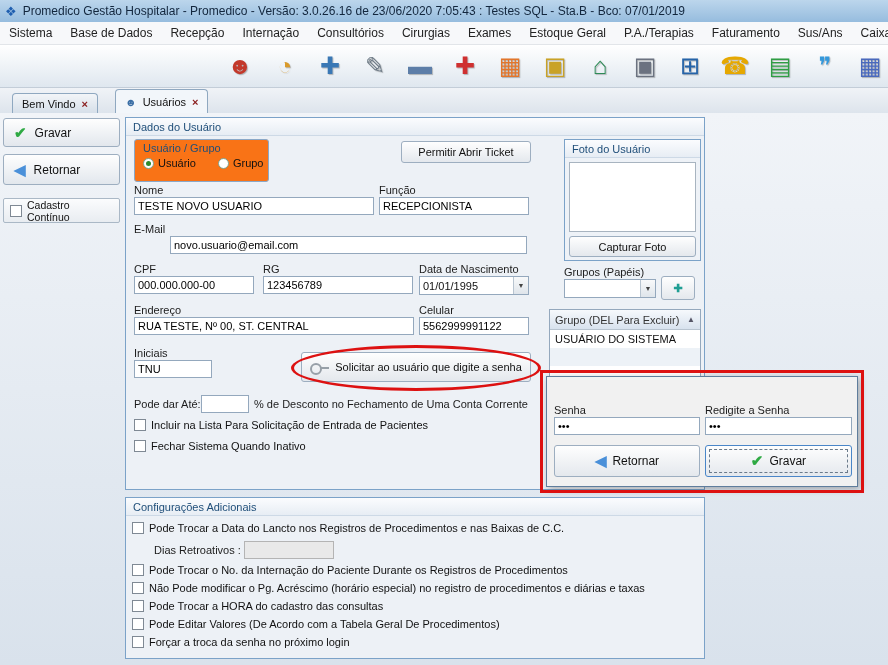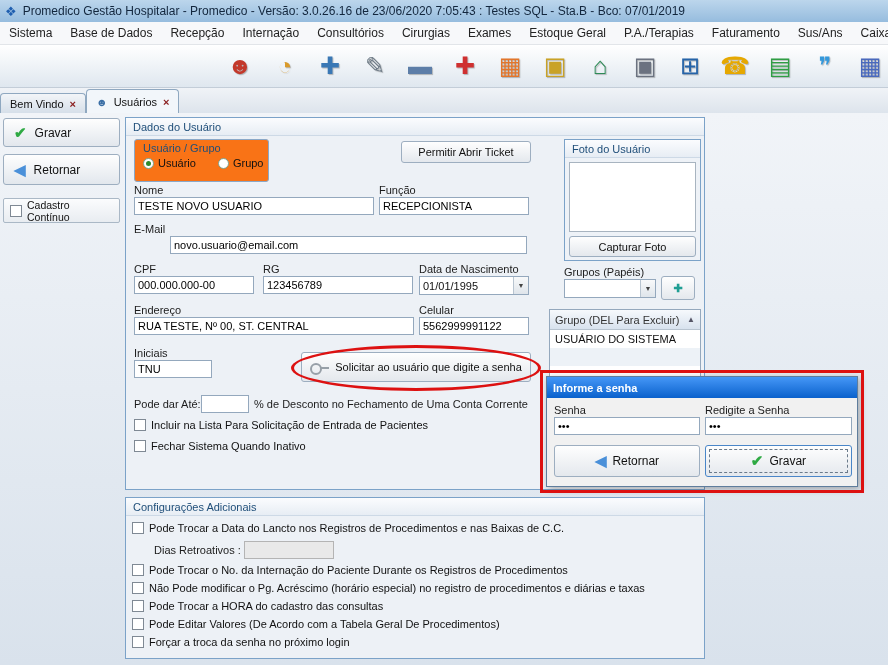--- a/index.html
+++ b/index.html
@@ -20,21 +20,21 @@
 
   
   .toolbar { position: absolute; left: 0; top: 45px; width: 888px; height: 43px;
     background: linear-gradient(#ffffff, #dfe7ef); border-bottom: 1px solid #c3cdd8;
     display: flex; align-items: center; justify-content: flex-end; gap: 15px; padding: 0 3px; overflow: hidden; }
   .tbicon { width: 30px; height: 32px; display: flex; align-items: center; justify-content: center;
     font-size: 24px; text-shadow: 1px 1px 1px rgba(0,0,0,.25); flex: none; }
 
   
   .tabbar { position: absolute; left: 0; top: 88px; width: 888px; height: 25px;
-    background: linear-gradient(#f0f3f7, #dde4ec); display: flex; align-items: flex-end; padding-left: 0; gap: 0; }
+    background: linear-gradient(#f0f3f7, #dde4ec); display: flex; align-items: flex-end; padding-left: 12px; gap: 17px; }
   .tab { height: 20px; padding: 0 9px; border: 1px solid #8fa8c0; border-bottom: none;
     border-radius: 4px 4px 0 0; background: linear-gradient(#f2f5f8, #d6dfe9);
     display: flex; gap: 6px; align-items: center; font-size: 11px; }
   .tab.active { height: 24px; background: #f2f6fa; }
   .tab .tclose { color: #8b2020; font-size: 11px; font-weight: bold; }
   .tab .ticon { color: #3a6ea5; font-size: 11px; }
 
   
   .content { position: absolute; left: 0; top: 113px; width: 888px; height: 552px;
     background: linear-gradient(180deg, #f1f4f8, #d9e2ec); }
@@ -300,21 +300,20 @@
         <span>Pode Editar Valores (De Acordo com a Tabela Geral De Procedimentos)</span>
       </div>
       <div class="cbrow" style="left:6px; top:138px;">
         <span class="cbbox"></span>
         <span>Forçar a troca da senha no próximo login</span>
       </div>
     </div>
   </div>
 
   <div class="popup">
-    <div class="popup-header">Informe a senha</div>
     <div class="lbl" style="left:7px; top:27px;">Senha</div>
     <input class="tinput" style="left: 7px; top: 40px; width: 146px;" value="•••">
     <div class="lbl" style="left:158px; top:27px;">Redigite a Senha</div>
     <input class="tinput" style="left: 158px; top: 40px; width: 147px;" value="•••">
     <div class="btn" style="left:7px; top:68px; width:146px; height:32px;">
       <span style="color:#4a90d9; font-size:15px; font-weight:bold;">◀</span>
       <span>Retornar</span>
     </div>
     <div class="btn btn-default" style="left:158px; top:68px; width:147px; height:32px;">
       <span style="color:#2faa44; font-size:15px; font-weight:bold;">✔</span>

